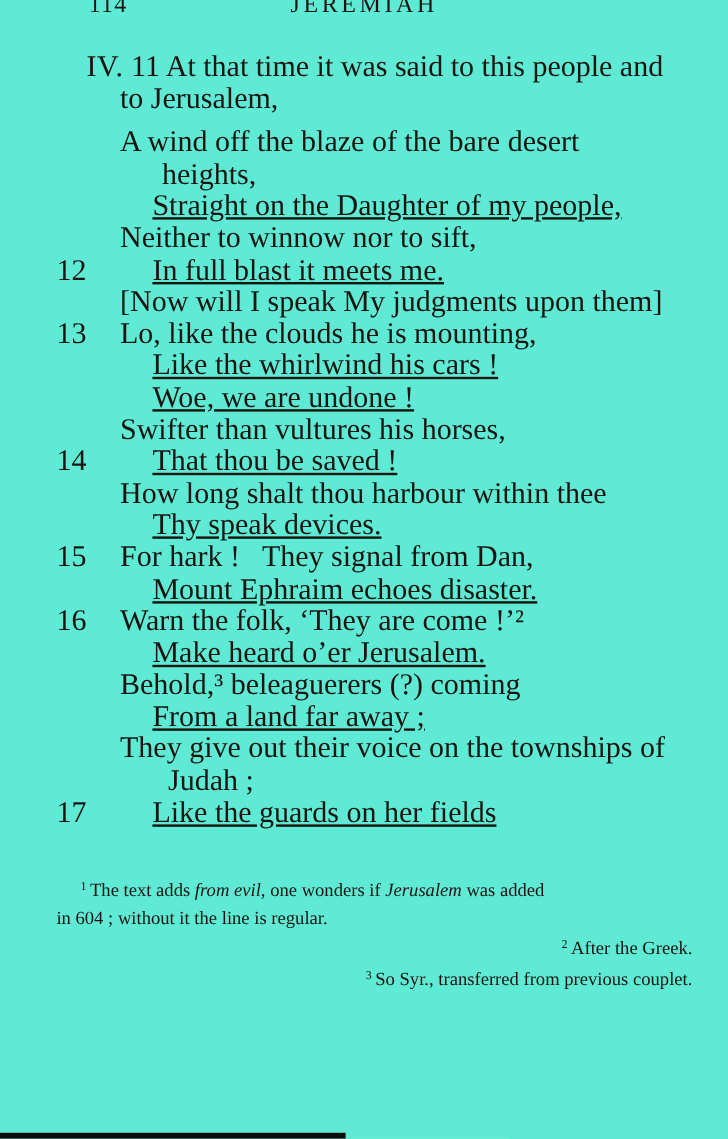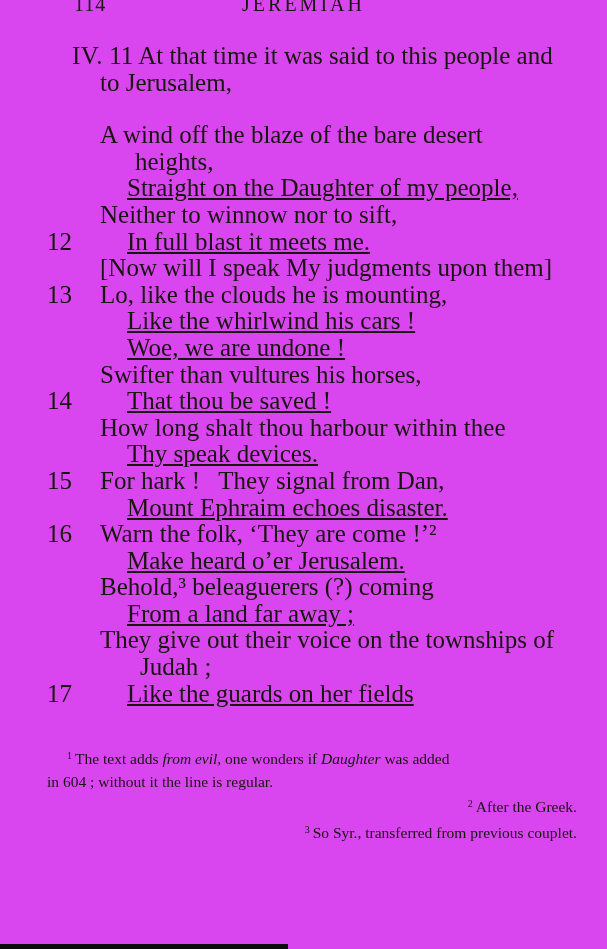--- a/index.html
+++ b/index.html
@@ -1,35 +1,35 @@
 <!DOCTYPE html>
 <html><head>
 <meta charset="utf-8">
 <style>
   html,body{margin:0;padding:0;}
   body{background:#e9e9e9;}
   .page{
     position:relative;
     width:607px;height:949px;
-    background:#d946ef;
+    background:#5eead4;
     color:#191511;
     font-family:"Liberation Serif","DejaVu Serif",serif;
     overflow:hidden;
     margin:0 auto;
   }
   
   .header{position:relative;height:16px;font-size:20px;}
   .page-num{position:absolute;left:74px;top:-7px;letter-spacing:1px;}
   .header-title{position:absolute;left:0;right:0;top:-7px;text-align:center;letter-spacing:3px;}
   
   .content{margin:27px 35px 0 47px;font-size:25px;line-height:26.6px;}
   .intro-line1{padding-left:25px;white-space:pre;}
   .intro-line2{padding-left:53px;}
   .chap{letter-spacing:0.5px;}
-  .poem{margin-top:26px;}
+  .poem{margin-top:10px;}
   .pline{position:relative;white-space:pre;}
   .vnum{position:absolute;left:0;top:0;}
   .ind1{padding-left:53px;}
   .ind2{padding-left:80px;text-decoration:underline;}
   .ind3{padding-left:88px;}
   .ind4{padding-left:93px;}
   
   .footnotes{margin:38px 30px 0 47px;font-size:15.5px;line-height:22.5px;}
   .fnote-first{text-indent:20px;}
   .fnote-ind{text-indent:12px;text-align:right;}
@@ -77,21 +77,21 @@
       <div class="pline ind1"><span class="ptext">Behold,³ beleaguerers (?) coming</span></div>
       <div class="pline ind2"><span class="ptext">From a land far away ;</span></div>
       <div class="pline ind1"><span class="ptext">They give out their voice on the townships of</span></div>
       <div class="pline ind4"><span class="ptext">Judah ;</span></div>
       <div class="pline ind2"><span class="vnum">17</span><span class="ptext">Like the guards on her fields</span></div>
     </div>
 
   </div>
 
   <div class="footnotes">
-    <div class="fnote-first"><span class="fsup">1</span><span>The text adds </span><span class="ital">from evil,</span><span> one wonders if </span><span class="ital">Daughter</span><span> was added</span></div>
+    <div class="fnote-first"><span class="fsup">1</span><span>The text adds </span><span class="ital">from evil,</span><span> one wonders if </span><span class="ital">Jerusalem</span><span> was added</span></div>
     <div class="fnote-cont">in 604 ; without it the line is regular.</div>
     <div class="fnote-ind"><span class="fsup">2</span><span>After the Greek.</span></div>
     <div class="fnote-ind"><span class="fsup">3</span><span>So Syr., transferred from previous couplet.</span></div>
   </div>
 
   <div class="scan-bar"></div>
 
 </div>
 
 </body></html>

